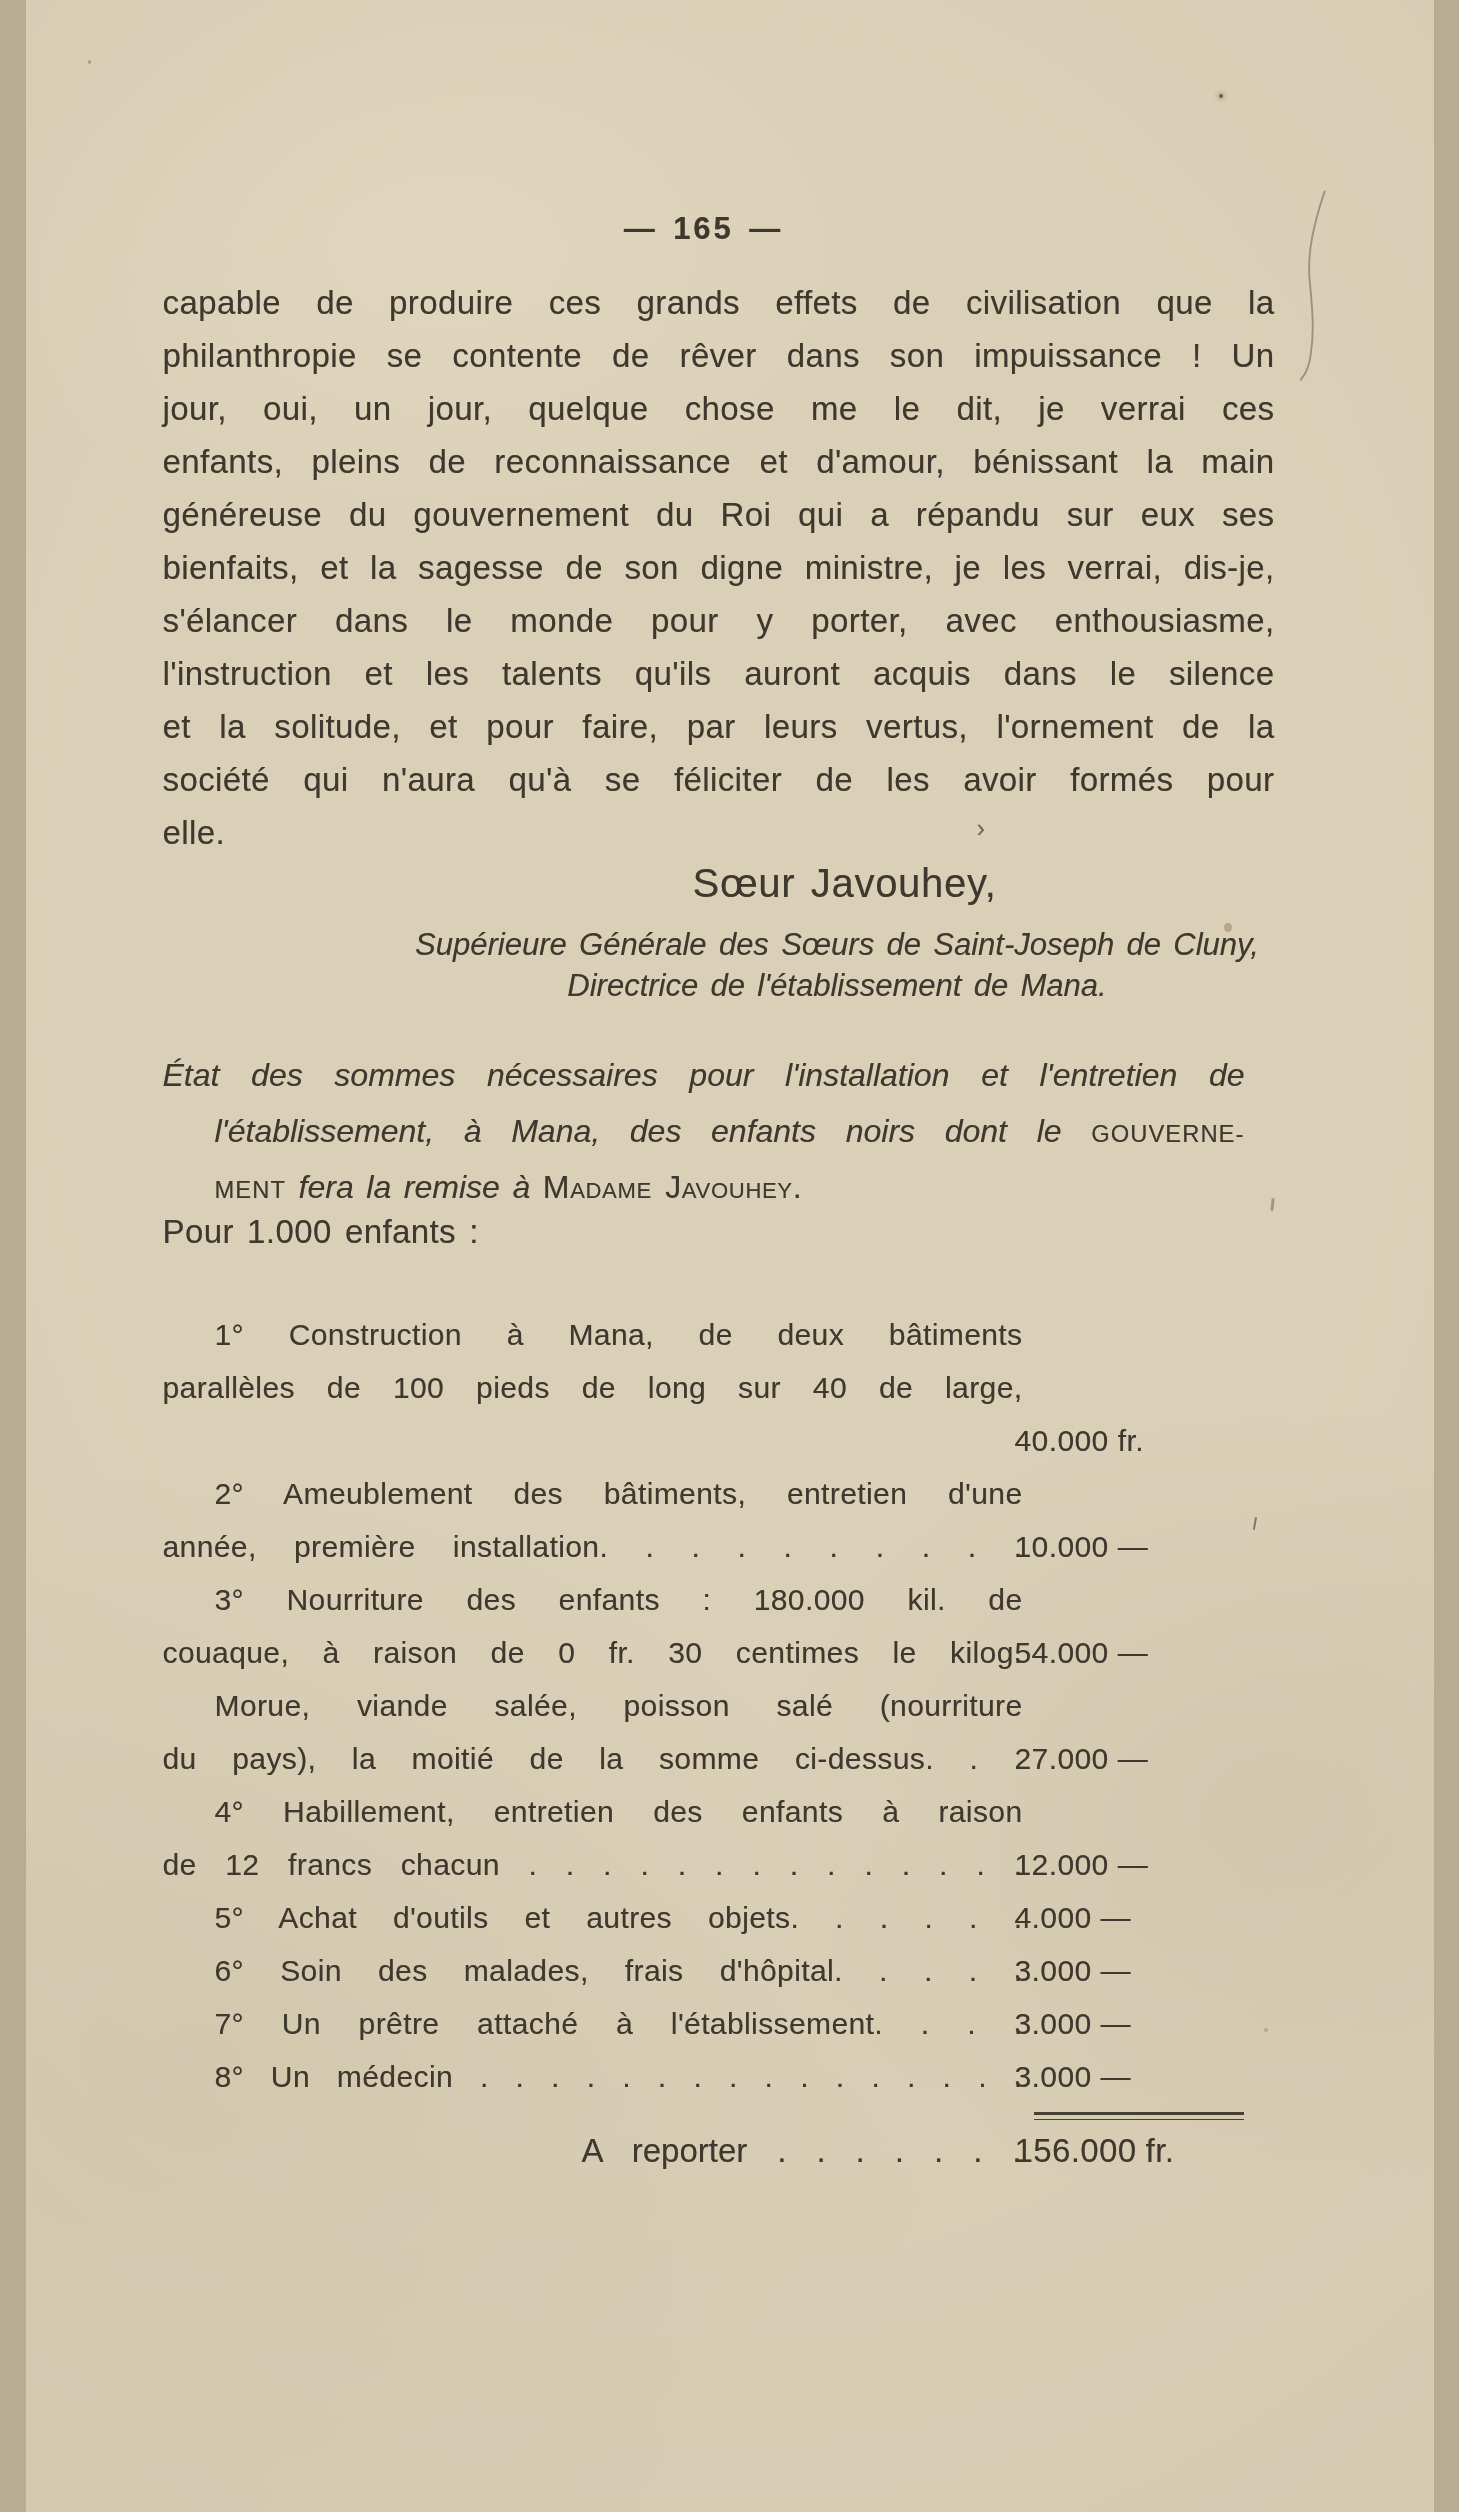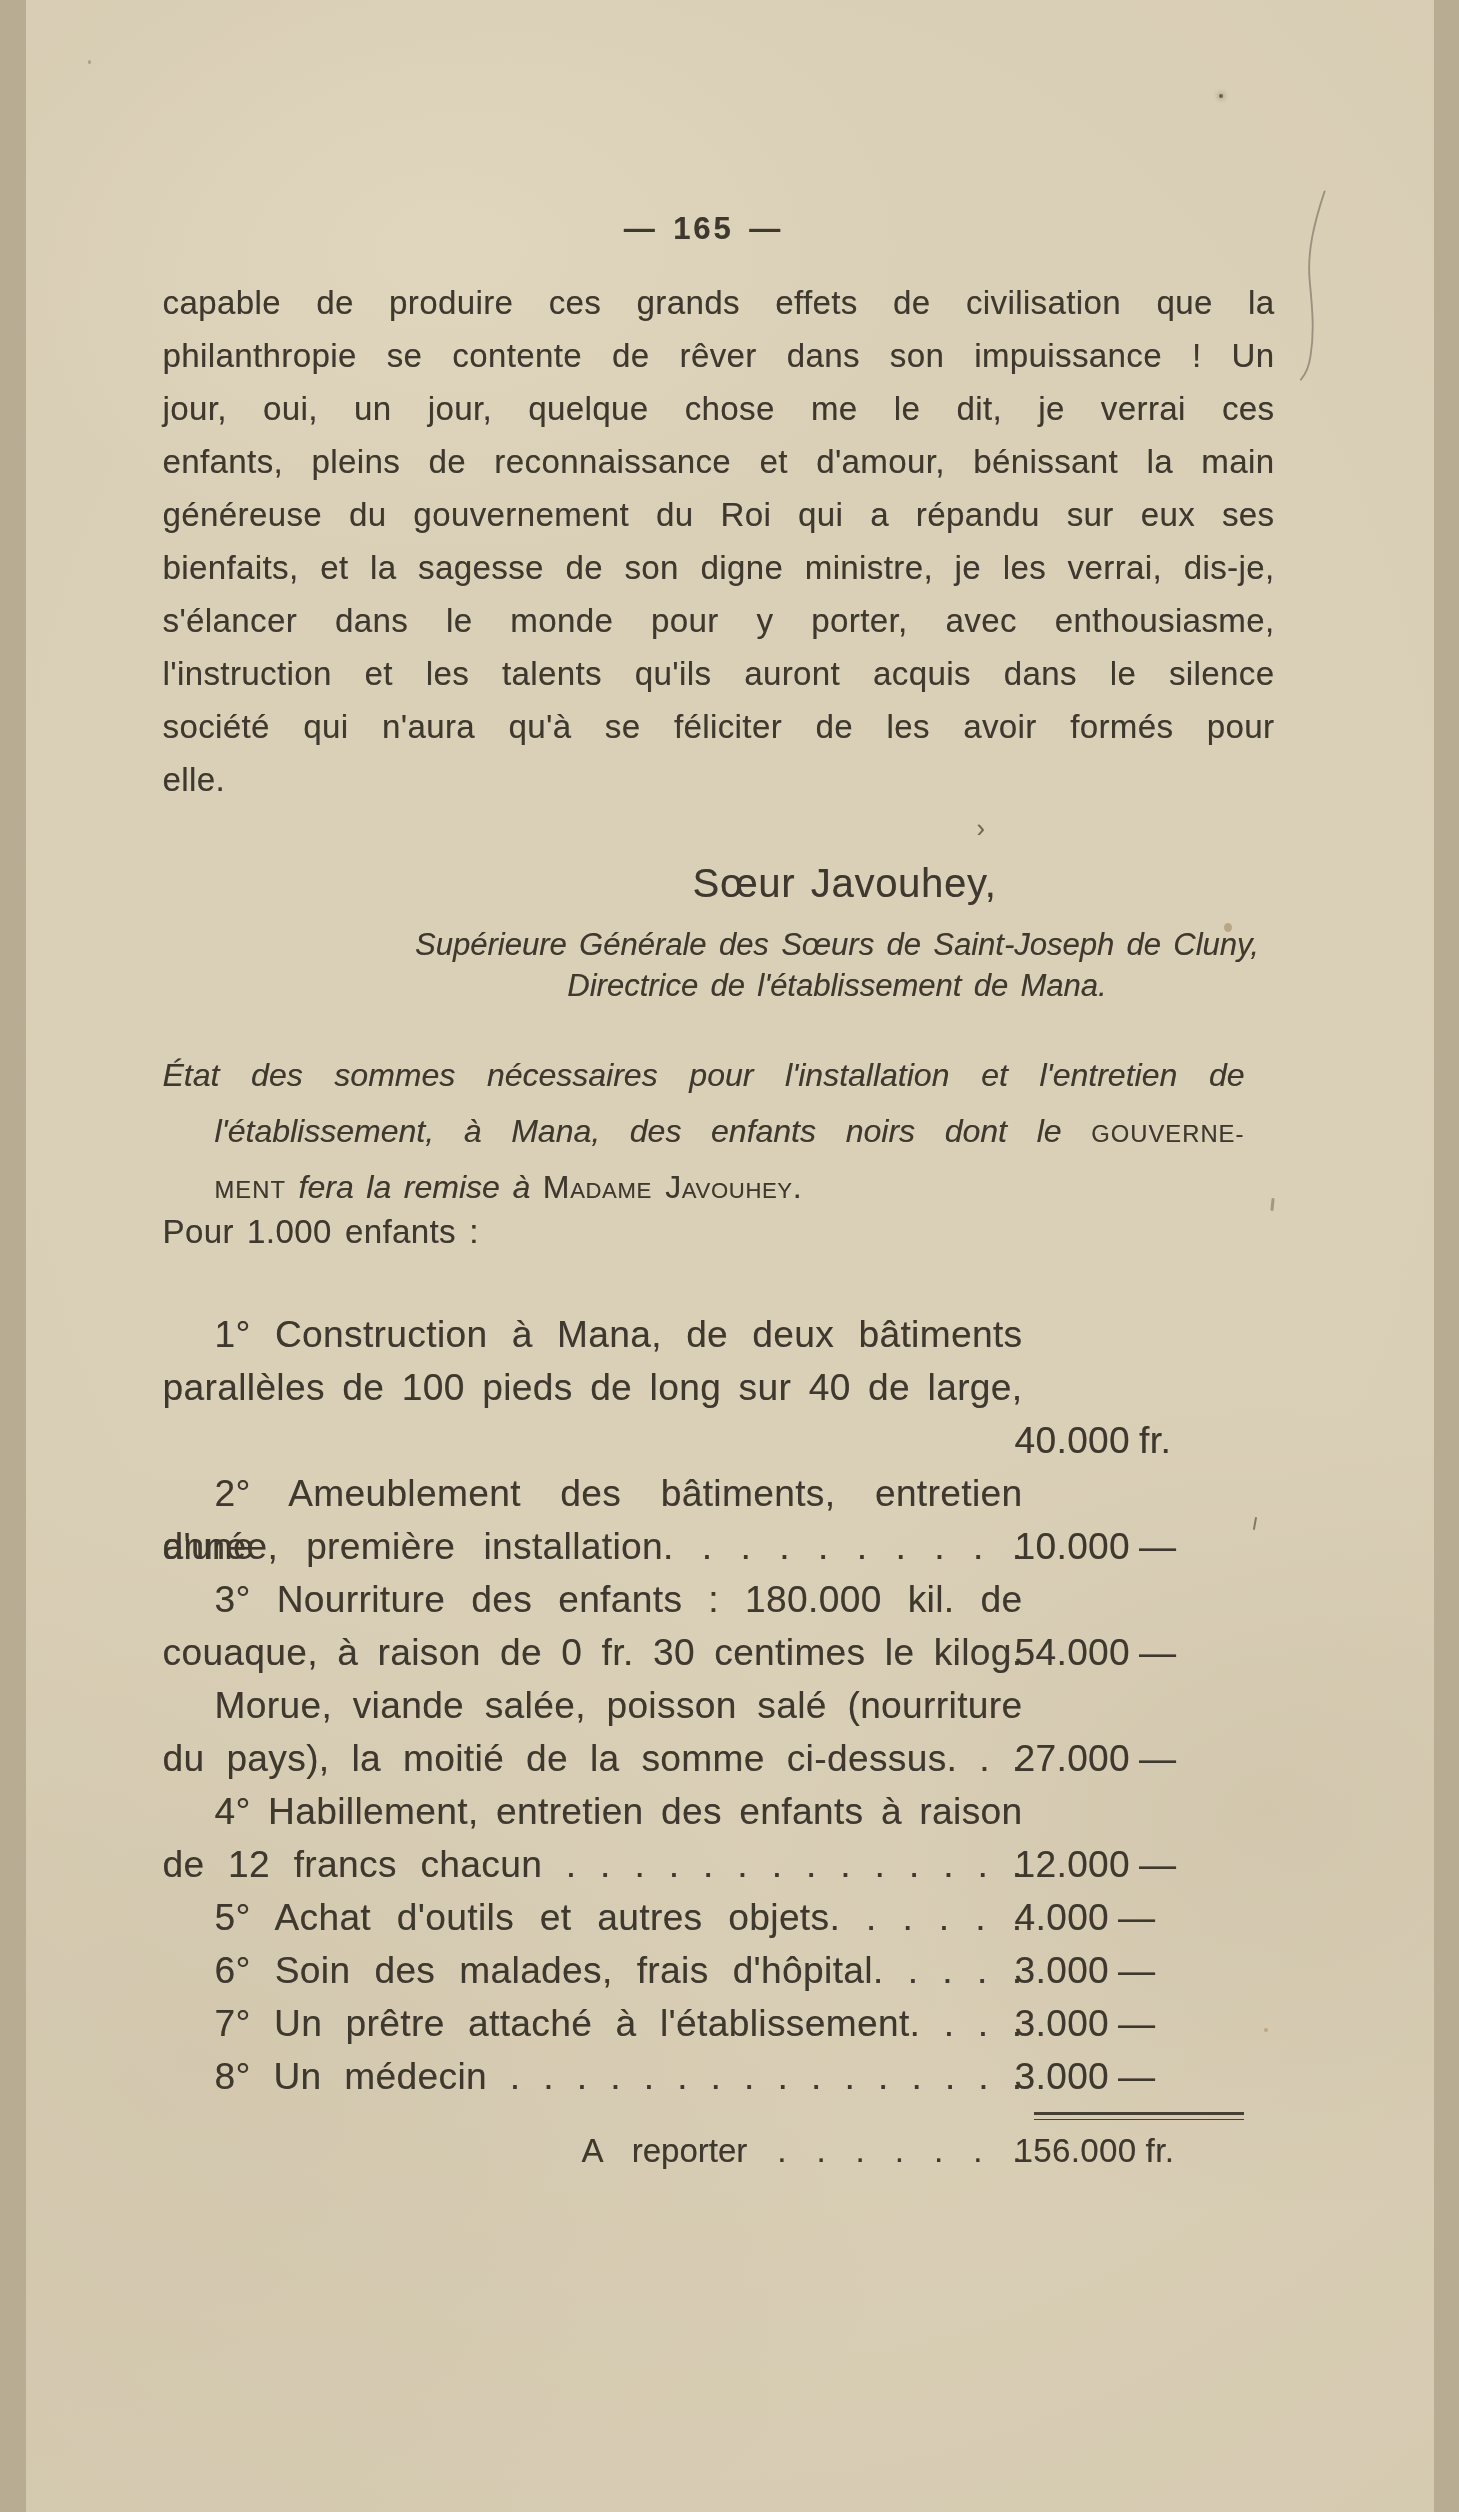--- a/index.html
+++ b/index.html
@@ -37,21 +37,21 @@
   
   #heading{position:absolute;left:137px;top:1047px;width:1082px;font-style:italic;font-size:32px;}
   .hline{height:56px;line-height:56px;text-align:justify;text-align-last:justify;}
   .hline.h2,.hline.h3{padding-left:52px;width:1030px;}
   .hline.h3{text-align-last:left;}
   .sc{font-style:normal;font-size:0.74em;letter-spacing:1.1px;}
   .vsc{font-style:normal;font-variant:small-caps;letter-spacing:0.7px;}
   
   #intro{position:absolute;left:137px;top:1212px;font-size:33px;line-height:39px;letter-spacing:0.4px;}
   
-  #table{position:absolute;left:137px;top:1308px;width:1116px;font-size:37px;letter-spacing:0.4px;}
+  #table{position:absolute;left:137px;top:1308px;width:1116px;font-size:30px;letter-spacing:0.4px;}
   .tline{position:relative;width:860px;height:53px;line-height:53px;
          text-align:justify;text-align-last:justify;}
   .tline.ind{text-indent:52px;}
   .amt{position:absolute;left:852px;top:0;width:234px;text-align:left;
        text-indent:0;letter-spacing:0.4px;word-spacing:0;}
   .amt .unit{margin-left:9px;}
   
   #rule{position:absolute;left:1008px;top:2112px;width:210px;height:3.7px;
         border-top:3px solid #464034;border-bottom:1.5px solid #464034;}
   #total{position:absolute;left:137px;top:2130px;width:1116px;height:42px;line-height:42px;font-size:33px;}
@@ -79,20 +79,21 @@
 
   <div id="paragraph">
     <div class="pline">capable de produire ces grands effets de civilisation que la</div>
     <div class="pline">philanthropie se contente de rêver dans son impuissance ! Un</div>
     <div class="pline">jour, oui, un jour, quelque chose me le dit, je verrai ces</div>
     <div class="pline">enfants, pleins de reconnaissance et d'amour, bénissant la main</div>
     <div class="pline">généreuse du gouvernement du Roi qui a répandu sur eux ses</div>
     <div class="pline">bienfaits, et la sagesse de son digne ministre, je les verrai, dis-je,</div>
     <div class="pline">s'élancer dans le monde pour y porter, avec enthousiasme,</div>
     <div class="pline">l'instruction et les talents qu'ils auront acquis dans le silence</div>
+    <div class="pline">et la solitude, et pour faire, par leurs vertus, l'ornement de la</div>
     <div class="pline">société qui n'aura qu'à se féliciter de les avoir formés pour</div>
     <div class="pline last">elle.</div>
   </div>
 
   <div id="signature-name">Sœur Javouhey,</div>
   <div id="credits">
     <div id="credit1">Supérieure Générale des Sœurs de Saint-Joseph de Cluny,</div>
     <div id="credit2">Directrice de l'établissement de Mana.</div>
   </div>
 

